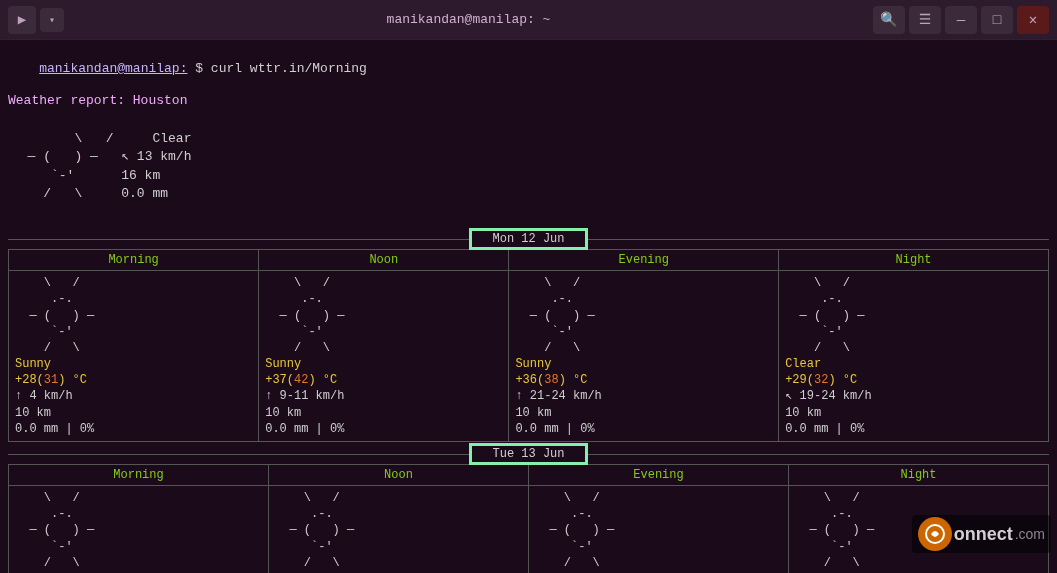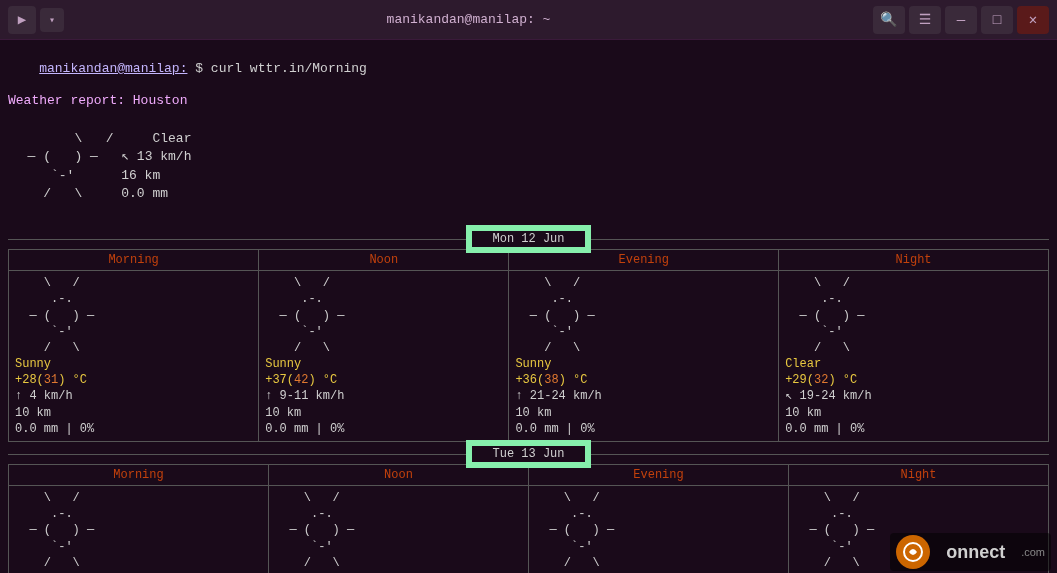--- a/index.html
+++ b/index.html
@@ -123,39 +123,39 @@
     .section-line-top::before {
       content: '';
       position: absolute;
       left: 0; right: 0; top: 50%;
       height: 1px;
       background: #555;
     }
 
     .section-day-badge {
       background: #1a0a1a;
-      border: 6px solid #86efac;
+      border: 3px solid #86efac;
       padding: 1px 20px;
       font-size: 12px;
       color: #d0d0d0;
       position: relative;
       z-index: 2;
     }
 
     .weather-table {
       width: 100%;
       border-collapse: collapse;
       border: 1px solid #555;
     }
     .weather-table th {
       border: 1px solid #555;
       padding: 3px 6px;
       text-align: center;
       font-weight: normal;
-      color: #c2410c;
+      color: #84cc16;
       font-size: 12px;
     }
     .weather-table td {
       border: 1px solid #555;
       padding: 4px 6px;
       vertical-align: top;
       white-space: pre;
       font-size: 12px;
       line-height: 1.35;
     }
@@ -305,23 +305,23 @@
 
 
 
 
 </td>
         </tr>
       </tbody>
     </table>
   </div>
 
-  <div style="position:absolute; bottom:2px; right:6px; display:flex; align-items:center; gap:16px; background:rgba(0,0,0,0.5); padding:2px 6px; border-radius:4px;">
+  <div style="position:absolute; bottom:20px; right:6px; display:flex; align-items:center; gap:2px; background:rgba(0,0,0,0.5); padding:2px 6px; border-radius:4px;">
     <div style="width:34px;height:34px;border-radius:50%;background:#cc6600;display:flex;align-items:center;justify-content:center;overflow:hidden;">
       <svg width="22" height="22" viewBox="0 0 22 22">
         <circle cx="11" cy="11" r="9" fill="none" stroke="white" stroke-width="2"></circle>
         <path d="M7 11 Q11 5 15 11 Q11 17 7 11" fill="white"></path>
       </svg>
     </div>
     <span style="color:#d0d0d0;font-family:Arial,sans-serif;font-size:18px;font-weight:bold;">onnect</span>
-    <span style="color:#888;font-family:Arial,sans-serif;font-size:11px;">.com</span>
+    <span style="color:#888;font-family:Arial,sans-serif;font-size:14px;">.com</span>
   </div>
 </div>
 
 </body></html>

